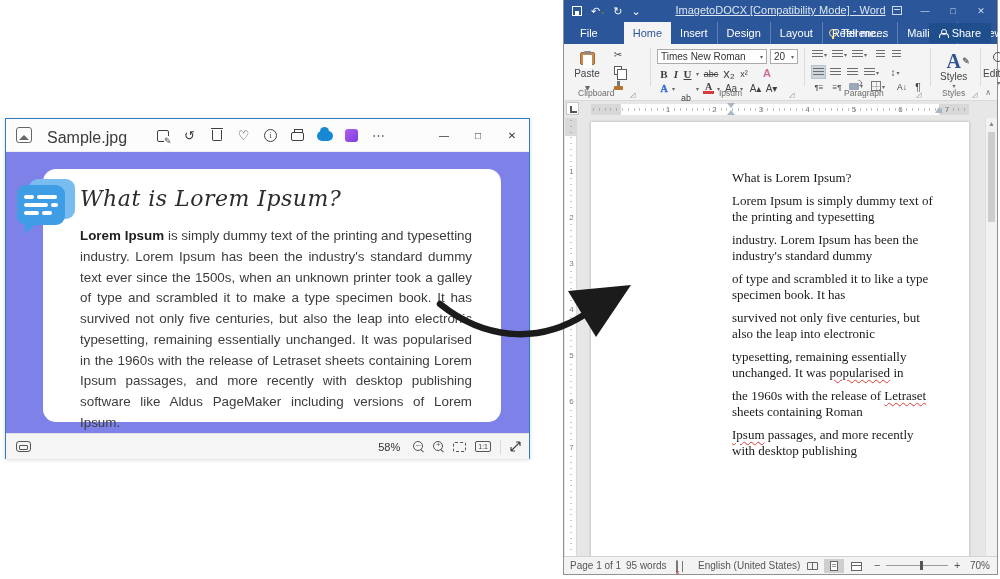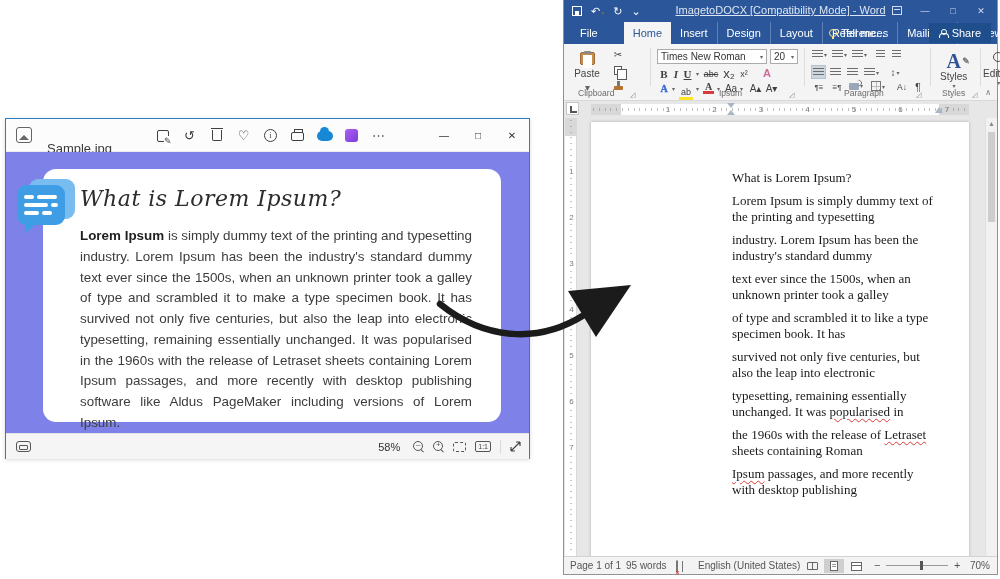--- a/index.html
+++ b/index.html
@@ -8,21 +8,21 @@
 
   
   .photos-win { position:absolute; left:5px; top:118px; width:525px; height:341px;
     background:#fff; border:1px solid #2e7dc1; box-shadow:0 1px 4px rgba(0,0,0,.15); }
   .ph-titlebar { position:relative; height:33px; background:#fcfcfc; border-bottom:1px solid #ededed;
     display:flex; align-items:center; }
   .ph-appicon { position:absolute; left:10px; top:8px; width:16px; height:16px;
     border:1px solid #666; border-radius:3px; }
   .ph-appicon::after { content:""; position:absolute; left:2px; bottom:2px; width:0; height:0;
     border-left:5px solid transparent; border-right:5px solid transparent; border-bottom:5px solid #666; }
-  .ph-filename { position:absolute; left:41px; top:22px; font-size:13px; color:#3b3b3b; }
+  .ph-filename { position:absolute; left:41px; top:10px; font-size:16px; color:#3b3b3b; }
   .ph-tools { position:absolute; left:143px; top:4px; display:flex; }
   .ph-tool { width:27px; height:25px; display:flex; align-items:center; justify-content:center;
     color:#404040; font-size:13px; cursor:default; }
   .ph-winbtns { position:absolute; right:0; top:0; display:flex; height:33px; }
   .ph-winbtn { width:34px; height:33px; display:flex; align-items:center; justify-content:center;
     font-size:10px; color:#333; }
   .ph-viewer { position:relative; height:281px; background:#7e82e8; overflow:hidden; }
   .ph-card { position:absolute; left:37px; top:17px; width:458px; height:253px;
     background:#fff; border-radius:13px; }
   .card-heading { position:absolute; left:37px; top:17px; font-family:"DejaVu Serif", serif;
@@ -339,21 +339,21 @@
     <span class="rib-btn fmt" style="left:94px;top:23px;width:12px;height:13px">B</span>
     <span class="rib-btn fmt" style="left:107px;top:23px;width:10px;height:13px;font-style:italic">I</span>
     <span class="rib-btn fmt u-line" style="left:118px;top:23px;width:11px;height:13px">U</span>
     <span class="rib-btn caret" style="left:129px;top:26px;width:7px">▾</span>
     <span class="rib-btn strike-t" style="left:138px;top:23px;width:18px;height:13px">abc</span>
     <span class="rib-btn" style="left:158px;top:23px;width:14px;height:13px;font-size:13px">x₂</span>
     <span class="rib-btn" style="left:173px;top:23px;width:14px;height:13px;font-size:9px">x²</span>
     <span class="rib-btn" style="left:196px;top:22px;width:14px;height:14px;color:#d06a9c;font-weight:bold;font-size:11px">A</span>
     <span class="rib-btn fx-a" style="left:94px;top:38px;width:12px;height:12px">A</span>
     <span class="rib-btn caret" style="left:105px;top:41px;width:7px">▾</span>
-    <span class="rib-btn hl-ab" style="left:115px;top:44px;width:14px;height:12px">ab</span>
+    <span class="rib-btn hl-ab" style="left:115px;top:50px;width:14px;height:12px">ab</span>
     <span class="rib-btn caret" style="left:129px;top:41px;width:7px">▾</span>
     <span class="rib-btn fc-a" style="left:139px;top:38px;width:11px;height:12px">A</span>
     <span class="rib-btn caret" style="left:150px;top:41px;width:7px">▾</span>
     <span class="rib-btn" style="left:160px;top:38px;width:14px;height:12px;font-size:10px">Aa</span>
     <span class="rib-btn caret" style="left:173px;top:41px;width:7px">▾</span>
     <span class="rib-btn" style="left:184px;top:38px;width:15px;height:12px;font-size:10px">A▴</span>
     <span class="rib-btn" style="left:200px;top:38px;width:15px;height:12px;font-size:10px">A▾</span>
     <span class="grp-label" style="left:155px">Ipsum</span>
     <span class="launcher" style="left:225px">◿</span>
     <span class="grp-sep" style="left:240px"></span>
@@ -454,21 +454,20 @@
         <span class="v-num" style="top: 187px;">4</span>
         <span class="v-num" style="top: 233px;">5</span>
         <span class="v-num" style="top: 279px;">6</span>
         <span class="v-num" style="top: 325px;">7</span>
       </div>
     <div class="w-page">
       <div class="doc-text" id="doc-text">
           <p><span>What is Lorem Ipsum?</span></p>
           <p><span>Lorem Ipsum is simply dummy text of the printing and typesetting</span></p>
           <p><span>industry. Lorem Ipsum has been the industry's standard dummy</span></p>
-          <p><span>text ever since the 1500s, when an unknown printer took a galley</span></p>
           <p><span>of type and scrambled it to like a type specimen book. It has</span></p>
           <p><span>survived not only five centuries, but also the leap into electronic</span></p>
           <p><span>typesetting, remaining essentially unchanged. It was </span><span class="err">popularised</span><span> in</span></p>
           <p><span>the 1960s with the release of </span><span class="err">Letraset</span><span> sheets containing Roman</span></p>
           <p><span class="err">Ipsum</span><span> passages, and more recently with desktop publishing</span></p>
         </div>
     </div>
     <div class="w-scrollbar">
       <span class="sb-arrow">▲</span>
       <span class="sb-thumb"></span>

